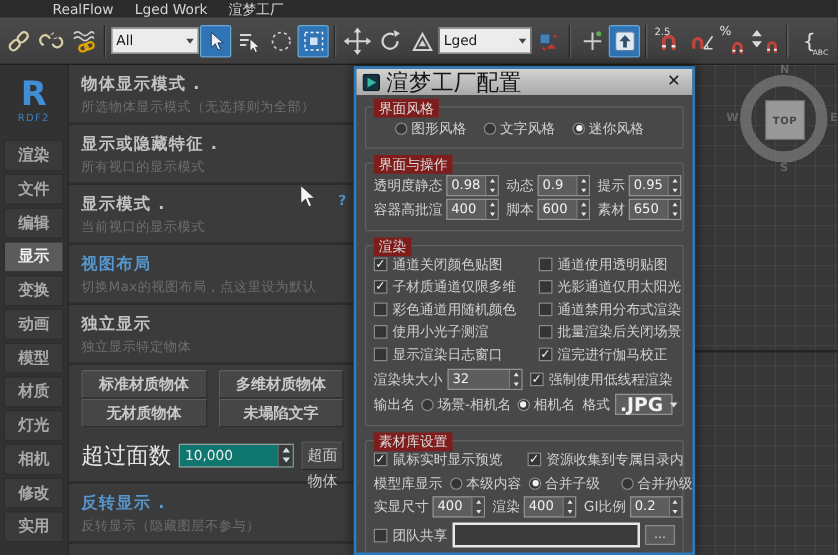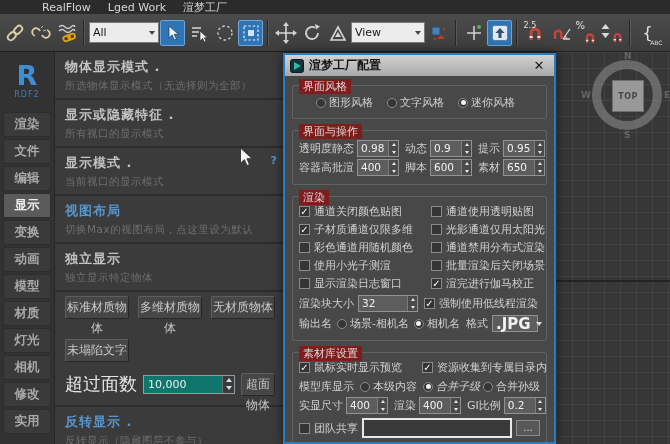--- a/index.html
+++ b/index.html
@@ -32,21 +32,21 @@
          font-size:12.5px;font-weight:bold;color:#a9a9a9;background:#3a3a3a;border-radius:2px;
          border:1px solid #2d2d2d;box-sizing:border-box;cursor:default;}
   .sitem.selected{background:#5b5b5b;color:#f0f0f0;}
   
   #panel{position:absolute;left:55px;top:52px;width:230px;height:392px;background:#3b3b3b;overflow:hidden;}
   .psec{padding:6px 10px 5px 10px;border-bottom:2px solid #2c2c2c;position:relative;}
   .ptitle{font-size:13px;font-weight:bold;color:#c3c3c3;letter-spacing:1px;}
   .psec.blue .ptitle{color:#5596cf;}
   .psub{font-size:10.5px;color:#6e6e6e;margin-top:3px;letter-spacing:0.5px;white-space:nowrap;}
   .phelp{position:absolute;right:8px;top:6px;color:#4f94cd;font-size:11px;font-weight:bold;}
-  #pbuttons{display:grid;grid-template-columns:1fr 1fr 1fr;gap:20px 9px;padding:4px 10px 8px 10px;border-bottom:0;}
+  #pbuttons{display:grid;grid-template-columns:1fr 1fr;gap:0 9px;padding:4px 10px 8px 10px;border-bottom:0;font-weight:bold;}
   .pbtn{height:21px;line-height:21px;text-align:center;font-size:12px;color:#c9c9c9;background:#464646;
         border:1px solid #272727;border-top-color:#5e5e5e;border-left-color:#5e5e5e;border-radius:2px;cursor:default;}
   #facerow{display:flex;align-items:center;gap:6px;padding:2px 10px 9px 10px;border-bottom:2px solid #2c2c2c;}
   #facerow .flabel{font-size:18px;color:#e5e5e5;white-space:nowrap;}
   .numfield{display:flex;align-items:stretch;height:19px;background:#0f766e;border:1px solid #9a9a9a;box-sizing:border-box;}
   .numfield .val{font-size:11px;color:#ededed;padding:2px 4px 0 4px;flex:1;white-space:nowrap;}
   .spincol{width:11px;background:#3a3a3a;border-left:1px solid #707070;display:flex;flex-direction:column;}
   .spincol i{flex:1;display:flex;align-items:center;justify-content:center;}
   .spincol i.up::after{content:"";border-left:3px solid transparent;border-right:3px solid transparent;border-bottom:4px solid #cfe0ef;}
   .spincol i.dn::after{content:"";border-left:3px solid transparent;border-right:3px solid transparent;border-top:4px solid #cfe0ef;}
@@ -62,21 +62,21 @@
   #vring{position:absolute;left:0;top:0;width:52px;height:52px;border:9px solid rgba(145,145,145,0.55);border-radius:50%;}
   #vface{position:absolute;left:20px;top:20px;width:30px;height:30px;background:#999;border:1px solid #6e6e6e;
          display:flex;align-items:center;justify-content:center;font-size:8px;font-weight:bold;color:#474747;letter-spacing:0.5px;}
   .compass{position:absolute;font-size:9px;color:rgba(220,220,220,0.28);font-weight:bold;}
   .cN{left:32px;top:-9px;} .cS{left:32px;top:70px;} .cW{left:-11px;top:30px;} .cE{left:72px;top:30px;}
   
   #dialog{position:absolute;left:283px;top:53px;width:273px;height:391px;box-sizing:border-box;
           border:2px solid #2a7cc0;background:#484848;z-index:20;box-shadow:0 0 10px rgba(0,0,0,0.6);overflow:hidden;}
   #dtitle{height:21px;background:linear-gradient(#d2d2d2,#a9a9a9);display:flex;align-items:center;
           padding:0 5px;gap:5px;}
-  #dtitle .ttext{font-size:12px;font-weight:bold;color:#141414;flex:1;}
+  #dtitle .ttext{font-size:18px;font-weight:normal;color:#141414;flex:1;}
   #dclose{width:20px;text-align:center;font-size:13px;color:#1d1d1d;font-weight:bold;cursor:default;}
   #dbody{padding:9px 7px 0 7px;}
   .group{border:1px solid #616161;border-radius:2px;position:relative;margin-bottom:11px;padding:7px 6px 6px 6px;}
   .legend{position:absolute;top:-7px;left:6px;background:#7f1d1d;padding:0 4px;font-size:11px;color:#dadada;}
   .row{display:flex;align-items:center;margin:2px 0;}
   .chk{display:flex;align-items:center;gap:4px;cursor:default;}
   .box{width:11px;height:11px;background:#353535;border:1px solid #8a8a8a;box-sizing:border-box;flex:none;
        display:flex;align-items:center;justify-content:center;}
   .box.checked::after{content:"✓";color:#fafafa;font-size:10px;font-weight:bold;line-height:1;}
   .clabel,.rlabel,.glabel{font-size:11px;color:#d0d0d0;white-space:nowrap;}
@@ -191,21 +191,21 @@
         <path d="M13 1 l5 2.5 -4 3 Z" fill="#d4d4d4"></path>
       </svg>
   </div>
   <div class="tbi">
     <svg width="20" height="20" viewBox="0 0 20 20">
         <path d="M3 17 L17 17 L10 4 Z" fill="none" stroke="#d4d4d4" stroke-width="1.6"></path>
         <path d="M7 14 L13 14 L10 9 Z" fill="#d4d4d4"></path>
       </svg>
   </div>
   <div class="dd" style="width:66px;">
-    <span>View</span>
+    <span>Lged</span>
       <span class="caret"></span>
   </div>
   <div class="tbi">
     <svg width="20" height="20" viewBox="0 0 20 20">
         <path d="M3 4 h8 v8 h-8 Z" fill="#4a7fb5" stroke="#2c4a66" stroke-width="1"></path>
         <path d="M8 16 l4 -4 l4 4 Z" fill="#c0392b"></path>
         <path d="M5 15 l2 2 M14 5 l2 2" stroke="#c0392b" stroke-width="1.6"></path>
       </svg>
   </div>
   <div class="sep"></div>
@@ -636,21 +636,21 @@
         </div>
       <div class="row" style="margin-top:4px;">
         <span class="glabel" style="margin-right:6px;">模型库显示</span>
         <span style="display:flex;">
 
             <span class="radio" style="margin-right:6px;">
               <span class="rad"></span>
               <span class="rlabel">本级内容</span>
             </span>
 
-            <span class="radio" style="margin-right:3px;font-style:italic;">
+            <span class="radio" style="margin-right:17px;">
               <span class="rad on"></span>
               <span class="rlabel">合并子级</span>
             </span>
 
             <span class="radio" style="margin-right:6px;">
               <span class="rad"></span>
               <span class="rlabel">合并孙级</span>
             </span>
           </span>
       </div>

